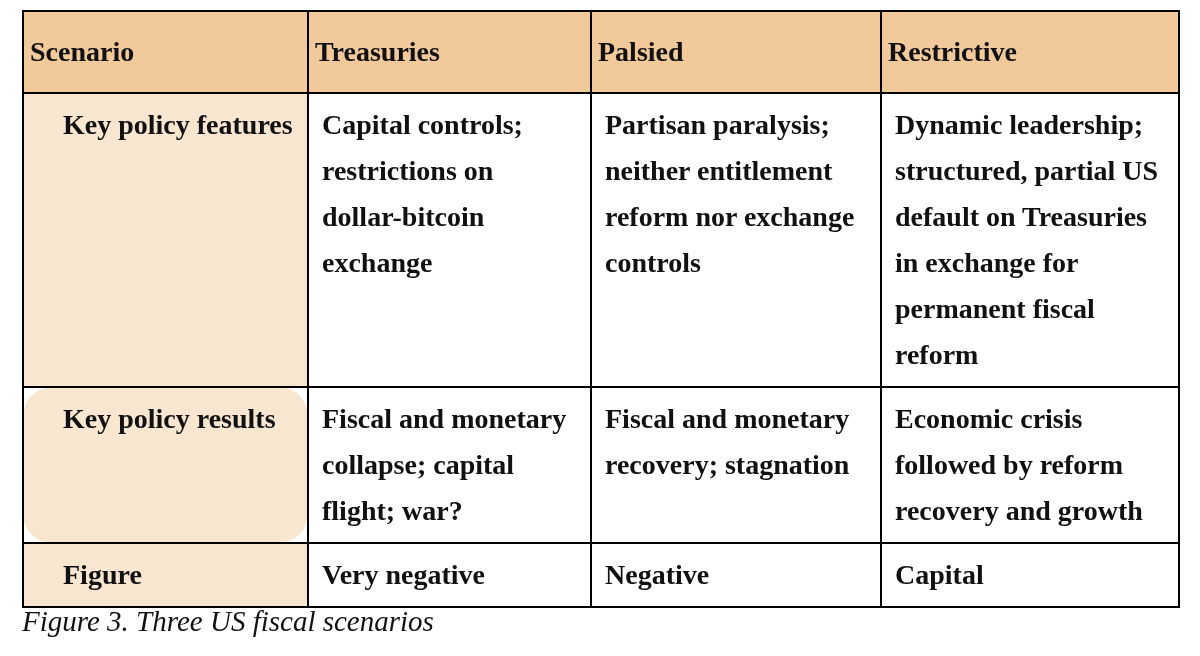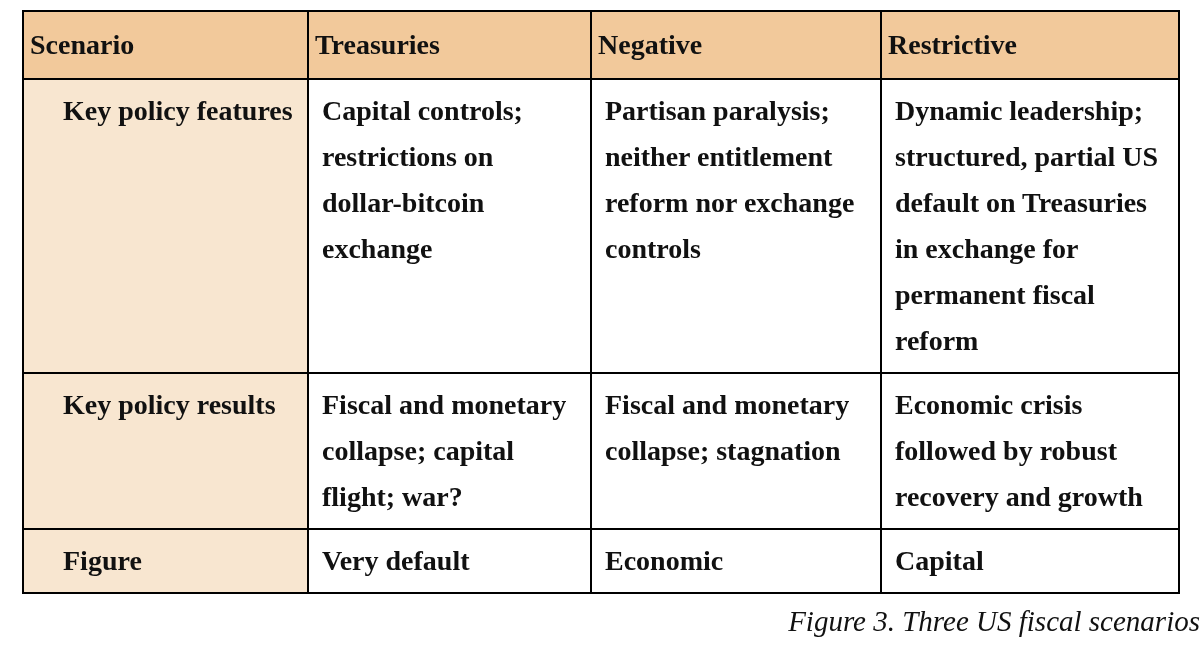--- a/index.html
+++ b/index.html
@@ -37,40 +37,40 @@
     vertical-align: top;
     text-align: left;
     padding: 8px 12px 8px 13px;
     font-size: 28px;
     line-height: 46px;
     font-weight: bold;
   }
   table.scenarios thead th {
     background: var(--header-bg);
     font-weight: bold;
-    height: 68px;
+    height: 82px;
     vertical-align: middle;
     padding-top: 4px;
     padding-bottom: 4px;
     padding-left: 6px;
   }
   table.scenarios tbody th.row-label {
     background: var(--row-label-bg);
     font-weight: bold;
     padding-left: 39px;
   }
   tr.row-features > * { height: 262px; }
-  tr.row-results  > * { height: 148px; }
+  tr.row-results  > * { height: 148px; border-radius: 29px; }
   tr.row-outcome  > * { height: 64px; }
   .figure-caption {
     position: absolute;
     left: 0;
     top: 601px;
     width: 1200px;
-    text-align: right;
+    text-align: left;
     font-style: italic;
     font-size: 29px;
     line-height: 40px;
     padding-left: 22px;
   }
 </style>
 </head>
 <body>
 
 <div class="page">
@@ -79,41 +79,41 @@
     <colgroup>
       <col style="width:285px">
       <col style="width:283px">
       <col style="width:290px">
       <col style="width:298px">
     </colgroup>
     <thead>
       <tr>
         <th>Scenario</th>
         <th>Treasuries</th>
-        <th>Negative</th>
+        <th>Palsied</th>
         <th>Restrictive</th>
       </tr>
     </thead>
     <tbody>
       <tr class="row-features">
         <th class="row-label" scope="row">Key policy features</th>
         <td>Capital controls; restrictions on dollar-bitcoin exchange</td>
         <td>Partisan paralysis; neither entitlement reform nor exchange controls</td>
         <td>Dynamic leadership; structured, partial US default on Treasuries in exchange for permanent fiscal reform</td>
       </tr>
       <tr class="row-results">
         <th class="row-label" scope="row">Key policy results</th>
         <td>Fiscal and monetary collapse; capital flight; war?</td>
-        <td>Fiscal and monetary collapse; stagnation</td>
-        <td>Economic crisis followed by robust recovery and growth</td>
+        <td>Fiscal and monetary recovery; stagnation</td>
+        <td>Economic crisis followed by reform recovery and growth</td>
       </tr>
       <tr class="row-outcome">
         <th class="row-label" scope="row">Figure</th>
-        <td>Very default</td>
-        <td>Economic</td>
+        <td>Very negative</td>
+        <td>Negative</td>
         <td>Capital</td>
       </tr>
     </tbody>
   </table>
 
   <div class="figure-caption">Figure 3. Three US fiscal scenarios</div>
 
 </div>
 
 </body></html>

